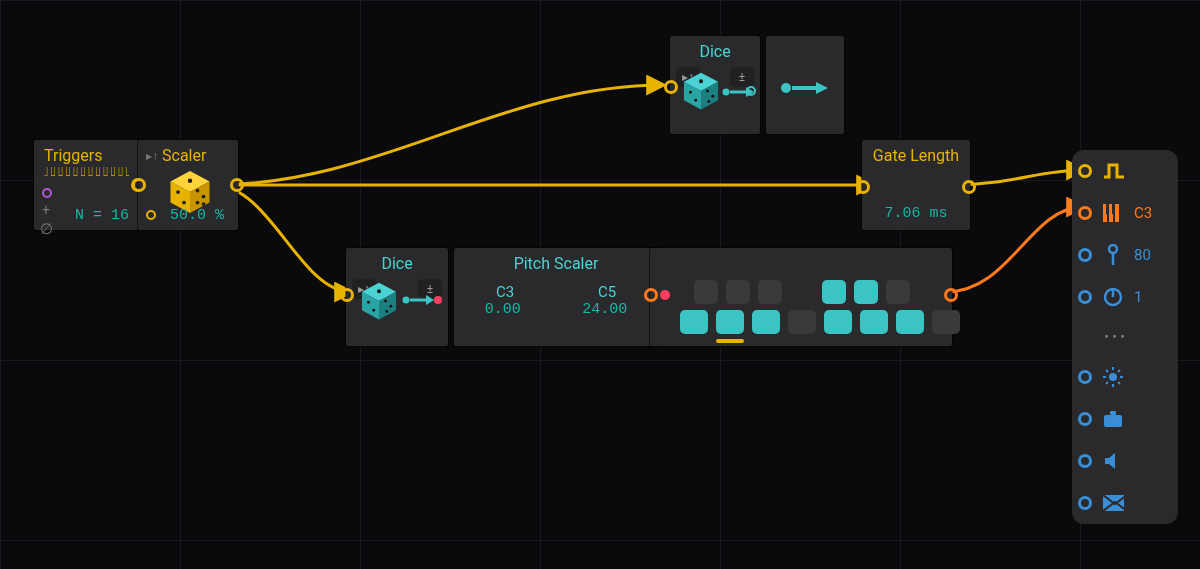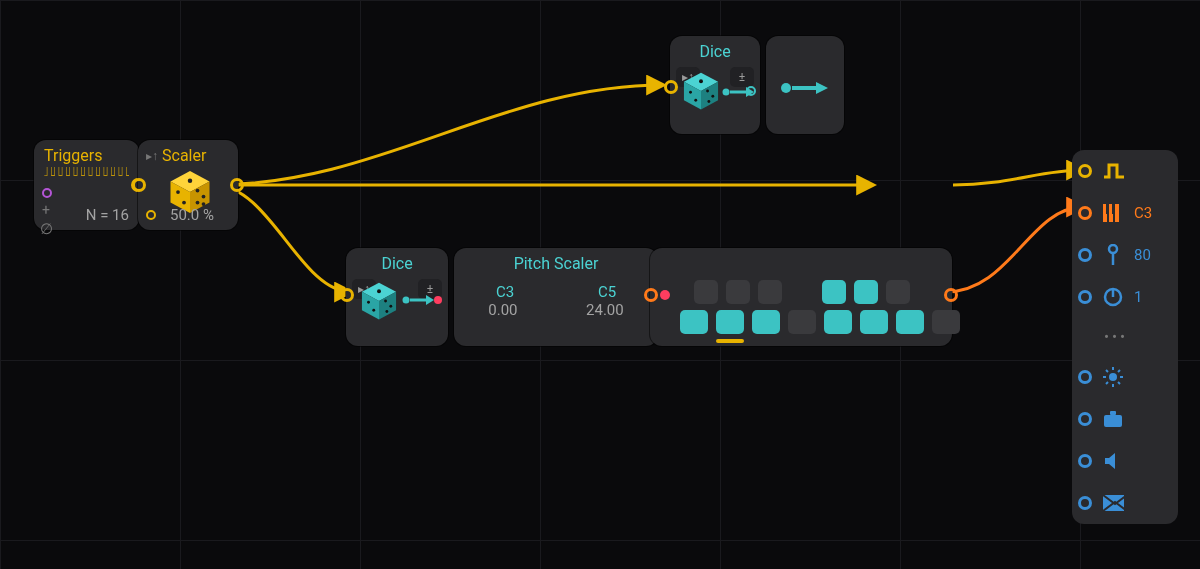--- a/index.html
+++ b/index.html
@@ -14,21 +14,21 @@
     background:
       linear-gradient(to right, var(--grid) 1px, transparent 1px) 0 0/180px 180px,
       linear-gradient(to bottom, var(--grid) 1px, transparent 1px) 0 0/180px 180px,
       var(--bg);
     overflow:hidden;
     color:var(--text);
     font-size:15px;
   }
 
   .node{
-    position:absolute; background:var(--card); border-radius:12px;
+    position:absolute; background:var(--card); border-radius:2px;
     box-shadow:0 0 0 1px rgba(0,0,0,.5);
   }
   .title{ color:var(--yellow); padding:6px 10px 2px; font-size:16px; }
   .title.cyan{ color:var(--cyan2); }
   .row{ display:flex; align-items:center; }
   .footerBtns{ display:flex; gap:6px; justify-content:space-between; padding:4px 6px 6px; }
   .btn{
     background:var(--card-dark); border-radius:5px; width:24px; height:20px;
     display:flex;align-items:center;justify-content:center;
     color:#9a9a9a; font-size:12px; cursor:pointer;
@@ -40,21 +40,21 @@
     display:inline-block;
   }
   .port.small{width:10px;height:10px;border-width:2px;}
   .port.yellow{border-color:var(--yellow);}
   .port.orange{border-color:var(--orange);}
   .port.cyan{border-color:var(--cyan);}
   .port.magenta{border-color:#b455d6;}
   .port.blue{border-color:var(--blue);}
   .port-abs{position:absolute;}
 
-  .num{ color:#a3a3a3; }
+  .num{ color:#14b8a6;font-family:Liberation Mono, monospace; }
   .dim{ color:#777; }
   .yellowT{color:var(--yellow);} .cyanT{color:var(--cyan2);}
   .oriT{color:var(--orange);} .blueT{color:var(--blue);}
 
   
   .waveform{ letter-spacing:-3px; color:var(--yellow); font-family:monospace; font-size:15px; line-height:8px; height:12px; overflow:hidden; white-space:nowrap;}
 
   
   .dice{ width:42px; height:42px; }
   .dice-big{ width:48px; height:48px; }
@@ -172,20 +172,26 @@
     </div>
   </div>
   <div class="node" style="left:766px; top:36px; width:78px; height:98px">
     <svg style="position:absolute; left:14px; top:42px" width="52" height="20">
       <circle cx="6" cy="10" r="5" fill="#3cc3c3"></circle>
         <path d="M12 10 H36" stroke="#3cc3c3" stroke-width="4"></path>
       <path d="M36 4 L48 10 L36 16 z" fill="#3cc3c3"></path>
     </svg>
   </div>
 
+  <div class="node" style="left:862px; top:140px; width:108px; height:90px">
+    <div class="title" style="text-align:center">Gate Length</div>
+    <span class="port yellow port-abs" style="left:-6px; top:40px"></span>
+    <span class="port yellow port-abs" style="right:-6px; top:40px"></span>
+    <div class="num" style="position:absolute; left:0; right:0; bottom:8px; text-align:center">7.06 ms</div>
+  </div>
 
   <div class="node" style="left:346px; top:248px; width:102px; height:98px">
     <div class="title cyan" style="text-align:center">Dice</div>
     <span class="port yellow port-abs" style="left:-6px; top:40px"></span>
     <svg class="dice" style="position:absolute; left:12px; top:32px" viewBox="0 0 64 64">
       <polygon points="32,4 58,18 32,32 6,18" fill="#4bd3d3"></polygon>
       <polygon points="6,18 32,32 32,60 6,46" fill="#2aa5a5"></polygon>
       <polygon points="58,18 32,32 32,60 58,46" fill="#1d8080"></polygon>
       <circle cx="32" cy="17" r="3" fill="#111"></circle>
         <circle cx="16" cy="34" r="2.2" fill="#111"></circle>

